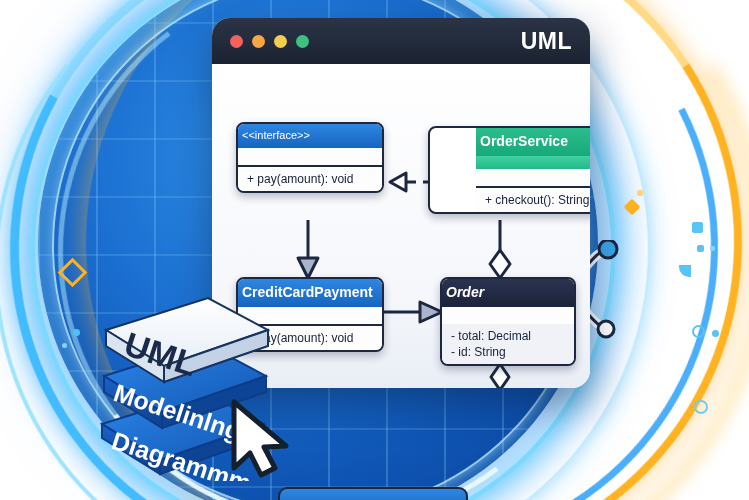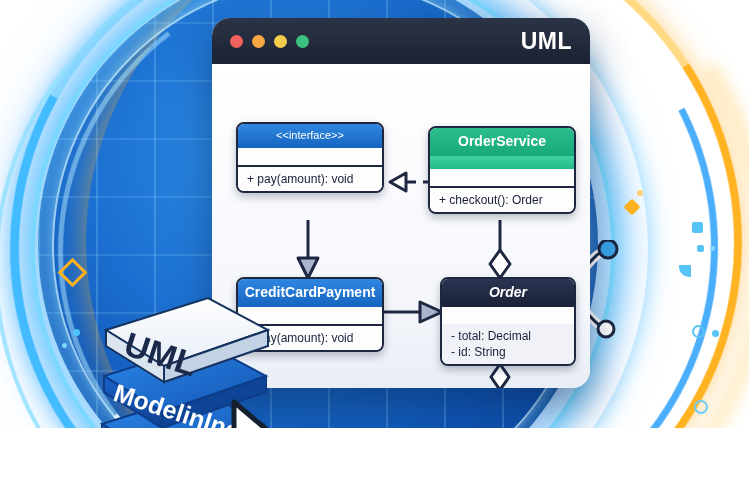--- a/index.html
+++ b/index.html
@@ -3,21 +3,21 @@
 <meta charset="utf-8">
 <style>
   html, body {
     margin: 0;
     padding: 0;
     background: #ffffff;
   }
   #stage {
     position: relative;
     width: 749px;
-    height: 428px;
+    height: 500px;
     overflow: hidden;
     background: #ffffff;
     font-family: "Liberation Sans", sans-serif;
   }
 
   
   .bg-layer { position: absolute; pointer-events: none; }
 
   
   .blue-disc {
@@ -167,21 +167,20 @@
   
   .uml-box {
     position: absolute;
     border: 2px solid #1d2740;
     border-radius: 8px;
     background: #ffffff;
     box-shadow: 0 4px 9px rgba(15,30,60,0.28);
     overflow: hidden;
   }
   .uml-head {
-    text-align: center;
     color: #ffffff;
     font-weight: bold;
     padding: 5px 4px 6px;
     line-height: 1.18;
   }
   .uml-head .stereo {
     display: block;
     font-weight: normal;
     font-size: 11px;
   }
@@ -298,29 +297,29 @@
         <div class="uml-head head-blue">
           <span class="stereo">&lt;&lt;interface&gt;&gt;</span>
         </div>
         <div class="uml-compartment empty"></div>
         <div class="uml-sep"></div>
         <div class="uml-compartment">
           <div class="row">+ pay(amount): void</div>
         </div>
       </div>
 
-      <div class="uml-box" style="left:216px; top:62px; width:144px;">
+      <div class="uml-box" style="left:216px; top:62px; width:144px;padding-left:46px;">
         <div class="uml-head head-green">
           <span class="cname">OrderService</span>
         </div>
         <div class="band-green"></div>
         <div class="uml-compartment empty"></div>
         <div class="uml-sep"></div>
         <div class="uml-compartment">
-          <div class="row">+ checkout(): Order</div>
+          <div class="row">+ checkout(): String</div>
         </div>
       </div>
 
       <div class="uml-box" style="left:24px; top:213px; width:144px;">
         <div class="uml-head head-blue">
           <span class="cname">CreditCardPayment</span>
         </div>
         <div class="uml-compartment empty"></div>
         <div class="uml-sep"></div>
         <div class="uml-compartment">

